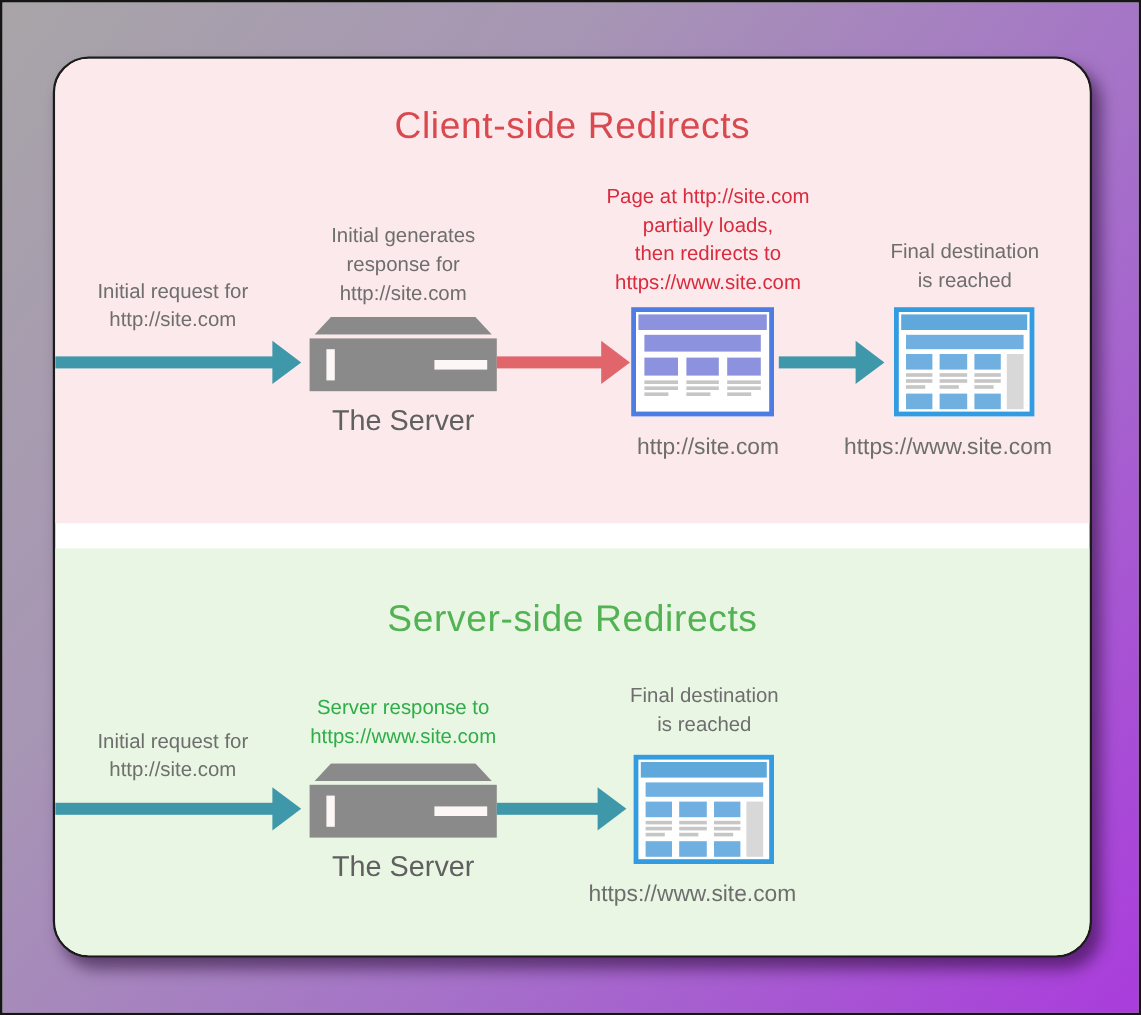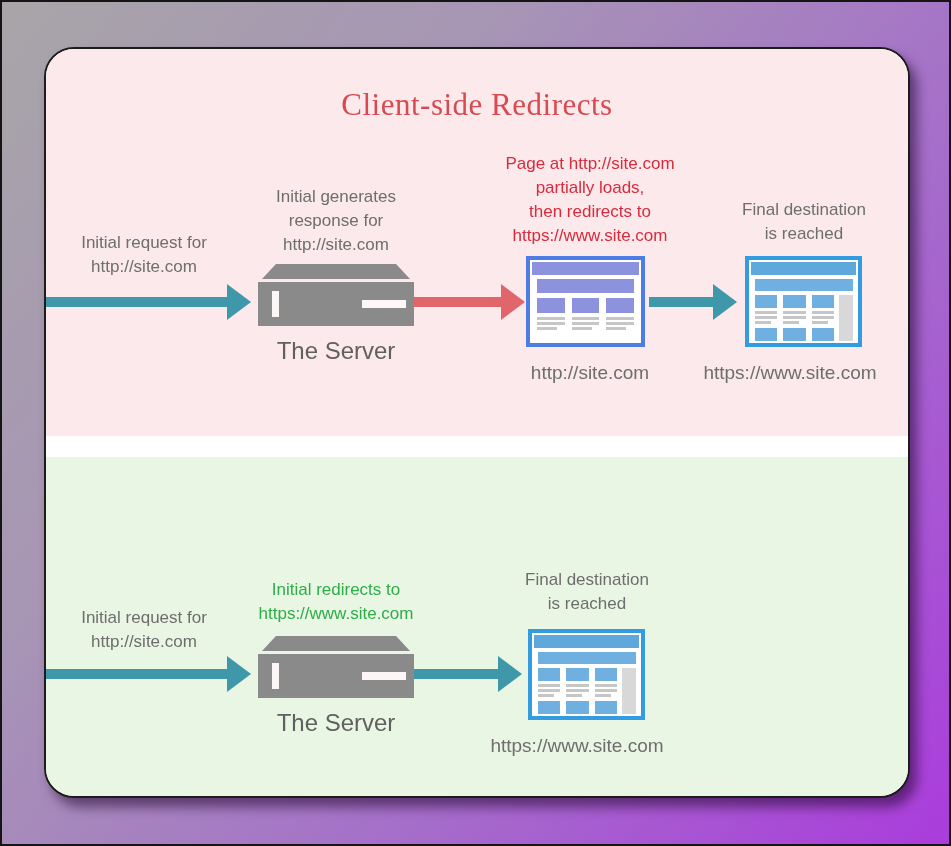--- a/index.html
+++ b/index.html
@@ -22,21 +22,21 @@
   .section { position:absolute; left:0; width:100%; }
   .section.pink  { top:0;  height:387px; background:#fce9eb; }
   .section.green { top:408px; height:343px; background:#e9f6e3; }
   .note { position:absolute; text-align:center; white-space:pre-line;
           font-size:17px; line-height:24px; }
   .gray { color:#6e6e6e; }
   .red-note { color:#d92b3d; }
   .green-note { color:#2fad49; }
   .section-title { position:absolute; left:0; width:100%; text-align:center;
                    font-size:31px; letter-spacing:.5px; }
-  .title-red { color:#d84a50;font-family:Liberation Serif, serif; }
+  .title-red { color:#d84a50; }
   .title-green { color:#53b253; }
   .caption { position:absolute; text-align:center; font-size:24px; color:#606060; }
   .url { position:absolute; text-align:center; font-size:19px; color:#6e6e6e; }
 
   
   .arrow { position:absolute; height:36px; }
   .arrow .shaft { position:absolute; left:0; right:23px; top:13px; height:10px; }
   .arrow .head  { position:absolute; right:0; top:0; width:0; height:0;
                   border-top:18px solid transparent; border-bottom:18px solid transparent;
                   border-left:24px solid; }
@@ -198,30 +198,31 @@
             <div class="bw-sidebar"></div>
           </div>
         </div>
       </div>
 
       <div class="url" style="left:634px;width:220px;top:313px">https://www.site.com</div>
     </div>
 
     <div class="section green"></div>
 
+    <div class="section-title title-green" style="top:449px">Server-side Redirects</div>
 
     <div class="note gray" style="left:0;width:196px;top:557px">Initial request for
 http://site.com</div>
 
     <div class="arrow teal" style="left:0;top:607px;width:205px">
       <div class="shaft"></div>
       <div class="head"></div>
     </div>
 
-    <div class="note green-note" style="left:165px;width:250px;top:529px">Initial redirects to
+    <div class="note green-note" style="left:165px;width:250px;top:529px">Server response to
 https://www.site.com</div>
 
     <div class="server" style="left:212px;top:587px">
       <div class="s-top"></div>
       <div class="s-body">
         <div class="s-slot-v"></div>
         <div class="s-slot-h"></div>
       </div>
     </div>
 

